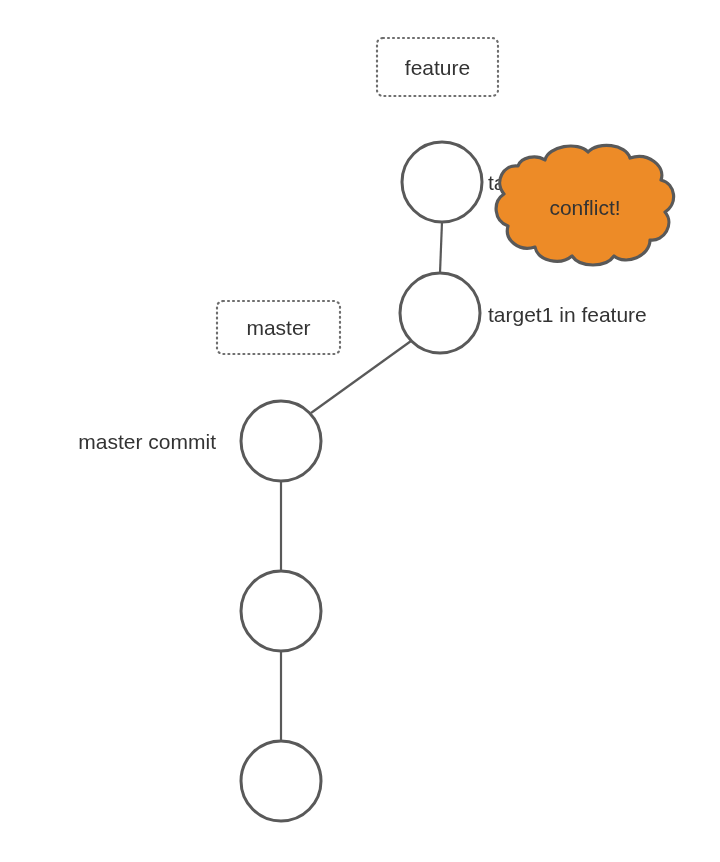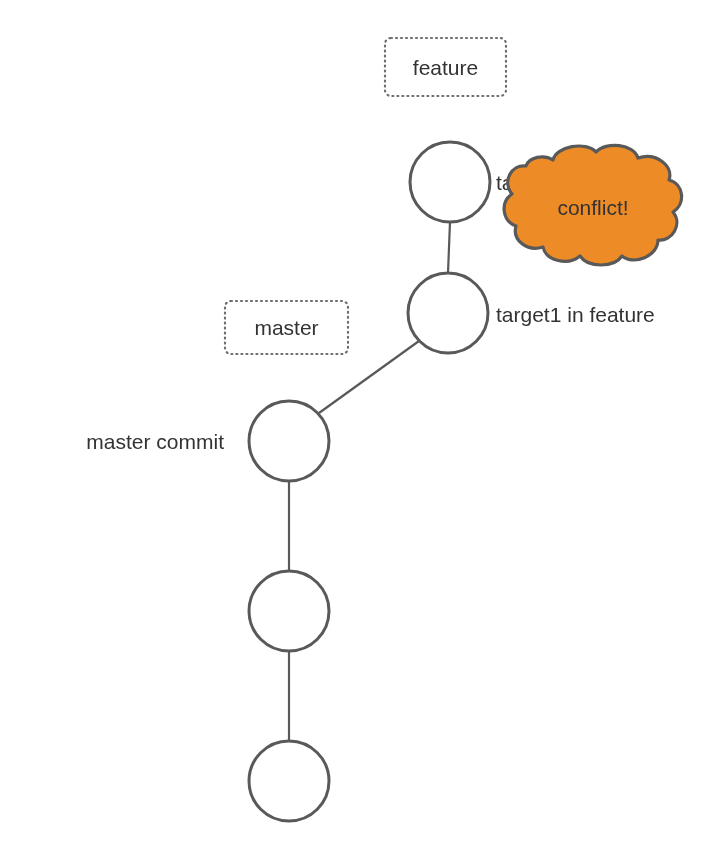--- a/index.html
+++ b/index.html
@@ -9,21 +9,21 @@
   }
   body {
     width: 720px;
     height: 862px;
     position: relative;
     overflow: hidden;
     font-family: "Liberation Sans", sans-serif;
   }
   #canvas-root {
     position: absolute;
-    left: 8px;
+    left: 0;
     top: 0;
     width: 644px;
     height: 862px;
   }
   svg.diagram {
     position: absolute;
     left: 0;
     top: 0;
     width: 720px;
     height: 862px;

